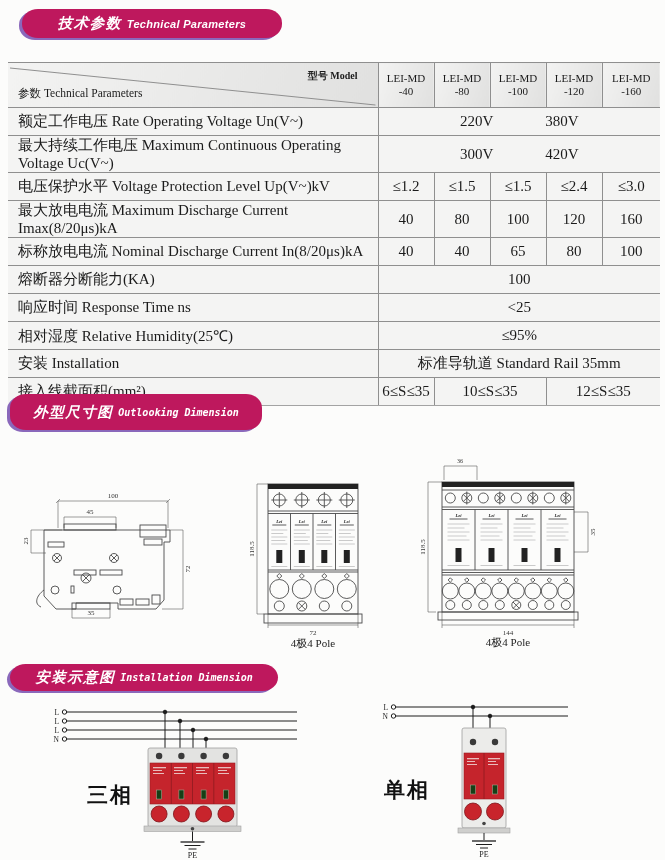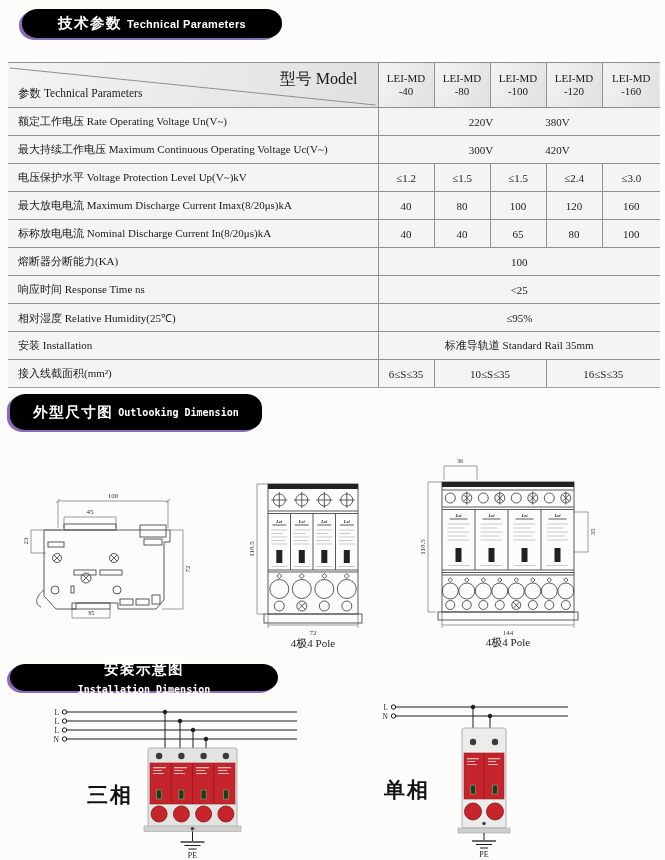--- a/index.html
+++ b/index.html
@@ -1,43 +1,43 @@
 <!DOCTYPE html>
 <html><head>
 <meta charset="utf-8">
 <style>
   html,body { margin:0; padding:0; }
   .page { position:relative; width:665px; height:860px; background:#fcfcfb; overflow:hidden;
           font-family:"Liberation Serif", serif; }
 
   
   .pill { position:absolute; display:flex; align-items:center; justify-content:center; gap:5px;
-          background:#000000; color:#fff; border-radius:16px / 14px;
+          background:#be185d; color:#fff; border-radius:16px / 14px;
           box-shadow:-3px 2px 0 #8a68bb;
-          font-family:"Liberation Sans", sans-serif; font-weight:bold; }
+          font-family:"Liberation Sans", sans-serif; font-weight:bold;font-style:italic; }
   .pill .zh { font-size:14.5px; letter-spacing:1.5px; }
   .pill .en-sans { font-size:11px; letter-spacing:0.3px; }
   .pill .en-mono { font-family:"DejaVu Sans Mono", monospace; font-size:10px; font-weight:600; }
   #pill-tech    { left:22px; top:9px;   width:260px; height:29px; }
   #pill-outlook { left:10px; top:394px; width:252px; height:36px; }
-  #pill-install { left:10px; top:664px; width:268px; height:27px;flex-direction:column; }
+  #pill-install { left:10px; top:664px; width:268px; height:27px; }
 
   
   table.params { position:absolute; left:8px; top:62px; width:652px; border-collapse:collapse;
                  table-layout:fixed; background:#f4f4f3; color:#1b1b1b; }
   .params th, .params td { border-top:1px solid #8f8f8f; padding:0; font-weight:normal; }
   .params tbody tr:last-child td { border-bottom:1px solid #a3a3a3; }
   .vl { border-left:1px solid #8f8f8f; }
   .params thead th { height:44px; background:linear-gradient(110deg,#f3f3f2 0%,#e0e0df 100%); }
   th.corner { position:relative; }
   .corner svg.diag { position:absolute; left:0; top:0; width:100%; height:100%; }
-  .corner-model { position:absolute; right:20px; top:6px; font-size:16px; }
+  .corner-model { position:absolute; right:20px; top:6px; font-size:10px;font-weight:bold; }
   .corner-param { position:absolute; left:10px; bottom:6px; font-size:11.5px; }
   .mcol div { font-size:11px; line-height:13px; text-align:center; }
-  .params td { height:27px; font-size:11px; }
+  .params td { height:27px; font-size:15px; }
   td.lbl { text-align:left; padding-left:10px; }
   td.val, td.merged { text-align:center; }
   .gap2 { margin-left:52px; }
 
   
   .draw { position:absolute; }
   #svg-side   { left:22px;  top:478px; }
   #svg-front4 { left:250px; top:462px; }
   #svg-front8 { left:420px; top:452px; }
   #svg-wire3  { left:35px;  top:695px; }
@@ -154,21 +154,21 @@
         <td class="vl merged" colspan="5">≤95%</td>
       </tr>
       <tr>
         <td class="lbl">安装 Installation</td>
         <td class="vl merged" colspan="5">标准导轨道 Standard Rail 35mm</td>
       </tr>
       <tr>
         <td class="lbl">接入线截面积(mm²)</td>
         <td class="vl val">6≤S≤35</td>
         <td class="vl val" colspan="2">10≤S≤35</td>
-        <td class="vl val" colspan="2">16≤S≤35</td>
+        <td class="vl val" colspan="2">12≤S≤35</td>
       </tr>
     </tbody>
   </table>
 
   <div class="pill" id="pill-outlook">
     <span class="zh">外型尺寸图</span>
     <span class="en-mono">Outlooking Dimension</span>
   </div>
 
   <svg class="draw" id="svg-side" width="230" height="170" viewBox="0 0 230 170">

